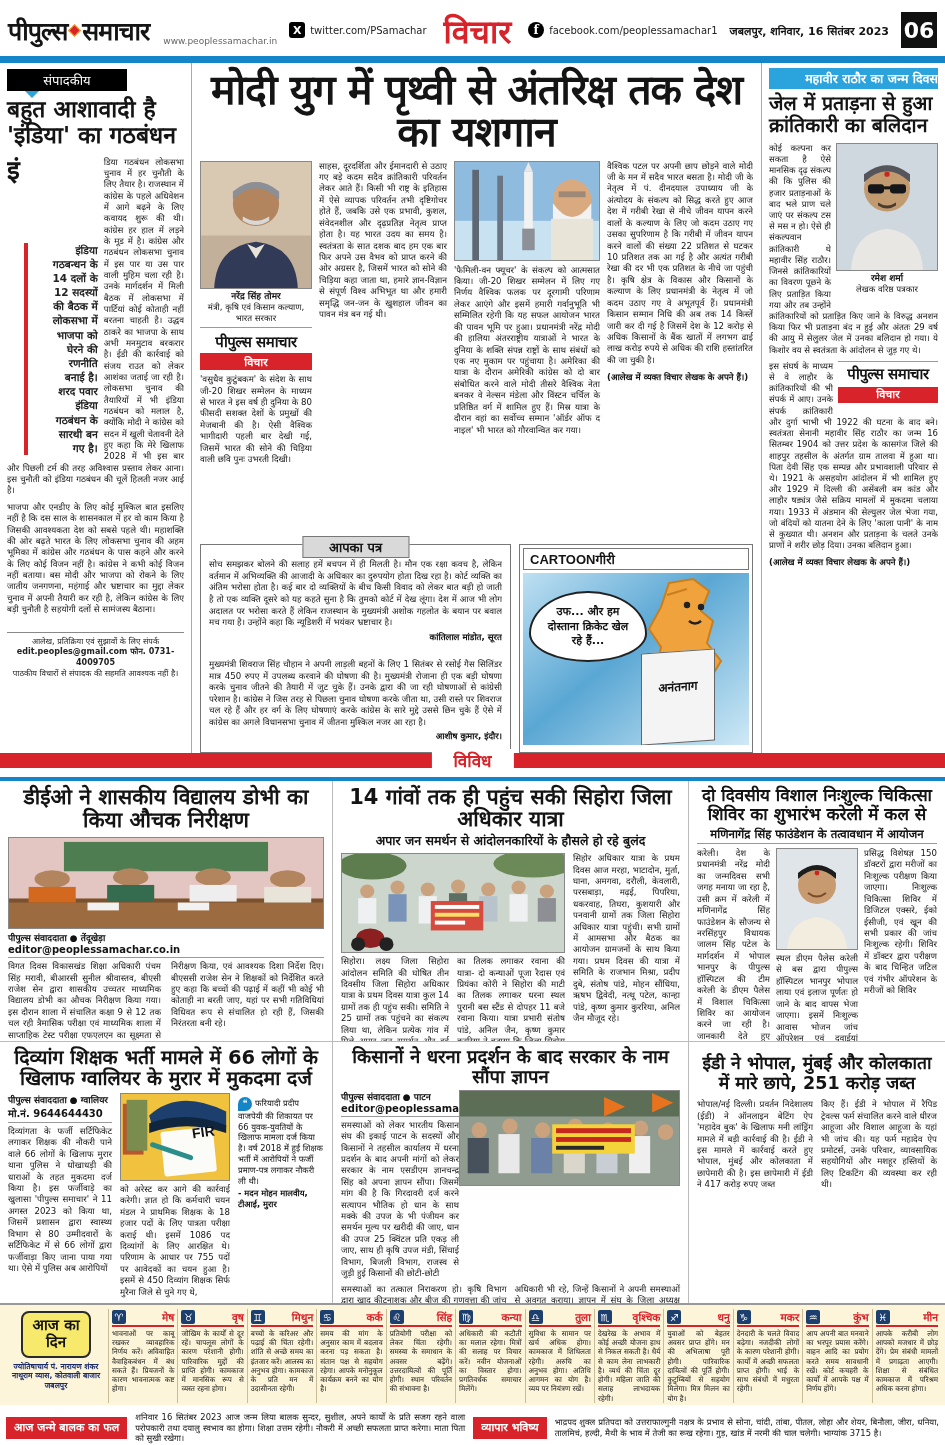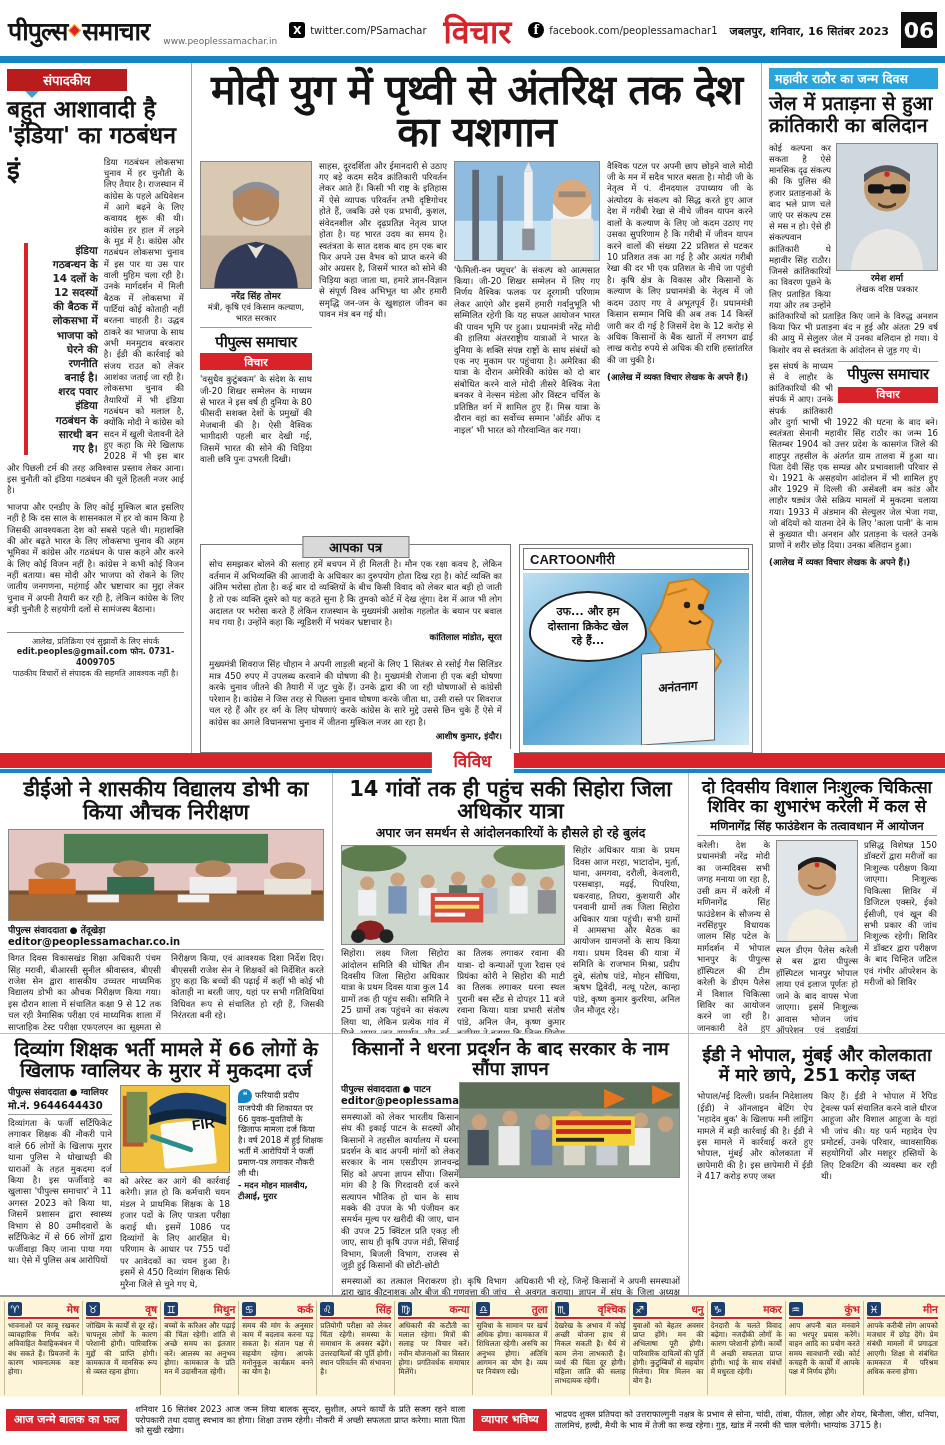--- a/index.html
+++ b/index.html
@@ -19,21 +19,21 @@
   .m-date { font-size:11px; font-weight:bold; white-space:nowrap; }
   .m-pageno { width:36px; height:36px; background:#111; color:#fff; font-size:22px; font-weight:bold; display:flex; align-items:center; justify-content:center; }
   .blue-rule { height:7px; background:#1486c8; }
 
   
   .top-section { height:690px; display:flex; overflow:hidden; }
   .top-section > * { overflow:hidden; }
 
   
   .col-editorial { width:192px; border-right:1px solid #a9a9a9; padding:6px 7px 4px 7px; }
-  .ed-tab { background:#b91c1c; color:#fff; font-weight:bold; font-size:13px; text-align:center; width:120px; padding:2px 0; position:relative; margin-bottom:6px; }
+  .ed-tab { background:#000000; color:#fff; font-weight:normal; font-size:13px; text-align:center; width:120px; padding:2px 0; position:relative; margin-bottom:6px; }
   .ed-tab:after { content:""; position:absolute; left:18px; bottom:-7px; border:7px solid transparent; border-top-color:#2ba3dd; border-bottom:0; }
   .ed-headline { font-size:23px; line-height:1.12; font-weight:800; margin:4px 0 8px 0; }
   .ed-body { font-size:8.6px; line-height:1.32; text-align:justify; height:470px; overflow:hidden; }
   .dropcap { float:left; font-size:26px; font-weight:bold; line-height:.9; padding:2px 4px 0 0; }
   .pullquote { float:left; width:74px; margin:86px 6px 4px 0; font-size:10.5px; font-weight:bold; line-height:1.35; text-align:right; color:#222; border-left:4px solid #d8232a; padding-left:21px; }
   .ed-body p { margin-bottom:5px; }
   .ed-contact { border-top:1px solid #888; margin-top:5px; padding-top:4px; font-size:8px; text-align:center; line-height:1.35; color:#222; }
   .ed-email { font-weight:bold; }
 
   
@@ -68,30 +68,30 @@
   .cartoon-head { border:1px solid #777; padding:1px 6px; font-size:13px; margin-bottom:3px; }
   .c-latin { font-weight:800; font-family:"Liberation Sans", sans-serif; }
   .c-hindi { font-weight:800; }
   .cartoon-art { position:relative; height:172px; background:linear-gradient(140deg,#bfe0f2 0%,#5aa7d4 45%,#cfe9f6 100%); overflow:hidden; }
   .bubble { position:absolute; left:6px; top:18px; width:118px; background:#fff; border:2px solid #222; border-radius:50% 50% 50% 50%/60% 60% 40% 40%; padding:12px 10px; font-size:11px; font-weight:bold; text-align:center; line-height:1.3; }
   .india-blob { position:absolute; right:8px; top:4px; width:120px; height:166px; }
   .monument { position:absolute; right:34px; bottom:2px; width:74px; height:92px; background:#f4f4f4; border:1px solid #666; transform:skewY(-4deg); display:flex; align-items:flex-start; justify-content:center; padding-top:26px; font-size:12px; font-weight:bold; transform-origin:bottom; }
 
   
   .col-right { width:184px; border-left:1px solid #a9a9a9; padding:5px 7px; }
-  .rt-kicker { background:#2ba3dd; color:#fff; text-align:left; font-size:12.5px; font-weight:bold; padding:2px 6px; margin-bottom:4px; }
+  .rt-kicker { background:#2ba3dd; color:#fff; text-align:right; font-size:12.5px; font-weight:bold; padding:2px 0; margin-bottom:4px; }
   .rt-headline { font-size:19.5px; line-height:1.12; font-weight:800; margin-bottom:6px; }
   .rt-body { font-size:8.5px; line-height:1.32; text-align:justify; height:586px; overflow:hidden; }
   .rt-float { float:right; width:102px; margin:0 0 3px 5px; }
   .photo-ramesh { height:128px; }
   .rt-body p { margin-bottom:5px; }
   .rt-psmini { width:100px; float:right; margin:0 0 4px 5px; }
 
   
-  .vividh { height:20px; position:relative; background:#fff; }
+  .vividh { height:28px; position:relative; background:#fff; }
   .vividh .red { position:absolute; top:0; left:0; right:0; height:15px; background:#d8232a; }
   .vividh .blue { position:absolute; bottom:0; left:0; right:0; height:4px; background:#1486c8; }
   .vividh-label { position:absolute; top:-4px; left:50%; transform:translateX(-50%); background:#fff; color:#d8232a; font-size:17px; font-weight:800; padding:0 22px; line-height:24px; }
 
   
   .row2, .row3 { display:flex; height:260px; overflow:hidden; }
   .row3 { height:262px; border-top:1px solid #bbb; }
   .row2 > article, .row3 > article { padding:5px 8px; overflow:hidden; }
   .row2 > article + article, .row3 > article + article { border-left:1px solid #bbb; }
   .body-sm { font-size:8.6px; line-height:1.33; text-align:justify; }
@@ -504,20 +504,24 @@
       <h3>ईडी ने भोपाल, मुंबई और कोलकाता में मारे छापे, 251 करोड़ जब्त</h3>
       <div class="ed2-cols">
         <p class="body-sm">भोपाल/नई दिल्ली। प्रवर्तन निदेशालय (ईडी) ने ऑनलाइन बेटिंग ऐप 'महादेव बुक' के खिलाफ मनी लांड्रिंग मामले में बड़ी कार्रवाई की है। ईडी ने इस मामले में कार्रवाई करते हुए भोपाल, मुंबई और कोलकाता में छापेमारी की है। इस छापेमारी में ईडी ने 417 करोड़ रुपए जब्त</p>
         <p class="body-sm">किए हैं। ईडी ने भोपाल में रैपिड ट्रेवल्स फर्म संचालित करने वाले धीरज आहूजा और विशाल आहूजा के यहां भी जांच की। यह फर्म महादेव ऐप प्रमोटर्स, उनके परिवार, व्यावसायिक सहयोगियों और मशहूर हस्तियों के लिए टिकटिंग की व्यवस्था कर रही थी।</p>
       </div>
     </article>
   </section>
 
   <footer class="horoscope">
     <div class="h-top">
+      <div class="h-intro">
+        <div class="h-intro-box">आज का दिन</div>
+        <div class="h-astrologer">ज्योतिषाचार्य पं. नारायण शंकर नाथूराम व्यास, कोतवाली बाजार जबलपुर</div>
+      </div>
       <div class="h-sign">
         <div class="h-sign-head">
             <span class="h-sign-icon">♈</span>
             <span class="h-sign-name">मेष</span>
           </div>
         <div class="h-sign-text">भावनाओं पर काबू रखकर व्यावहारिक निर्णय करें। अविवाहित वैवाहिकबंधन में बंध सकते हैं। प्रियजनों के कारण भावनात्मक कष्ट होगा।</div>
       </div>
       <div class="h-sign">
         <div class="h-sign-head">
             <span class="h-sign-icon">♉</span>

